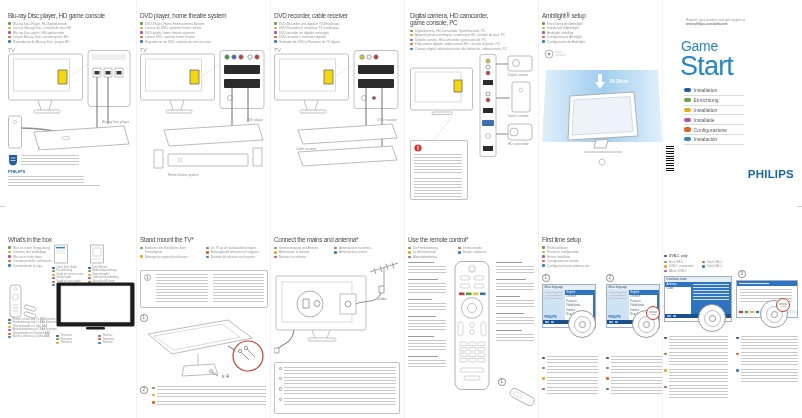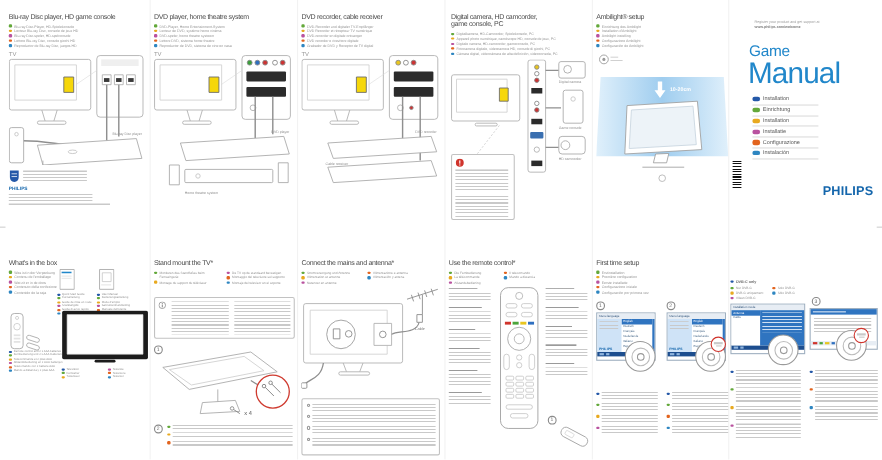--- a/index.html
+++ b/index.html
@@ -386,21 +386,21 @@
       <circle cx="60" cy="116" r="3" fill="#fff" stroke="#b5b5b5" stroke-width="0.8"></circle>
     </svg>
   </section>
 
   <section class="panel" style="left:664px;top:12px;width:134px;height:192px">
     <div class="abs" style="left:22px;top:6px;font-size:3.3px;color:#9a9a9a;line-height:4.2px">
       <div>Register your product and get support at</div>
       <div style="font-weight:bold;color:#7d7d7d">www.philips.com/welcome</div>
     </div>
     <div class="abs" style="left:17px;top:26px;font-size:14px;color:#2187ca;letter-spacing:-0.3px">Game</div>
-    <div class="abs" style="left:16px;top:39px;font-size:27px;color:#2187ca;letter-spacing:-0.8px">Manual</div>
+    <div class="abs" style="left:16px;top:39px;font-size:27px;color:#2187ca;letter-spacing:-0.8px">Start</div>
     <div class="abs" style="left:20px;top:74px;width:60px">
       <div class="covrow">
           <span class="covflag" style="background: rgb(36, 88, 168);"></span>
           <span class="covlab">Installation</span>
         </div>
       <div class="covrow">
           <span class="covflag" style="background: rgb(99, 168, 58);"></span>
           <span class="covlab">Einrichtung</span>
         </div>
       <div class="covrow">

